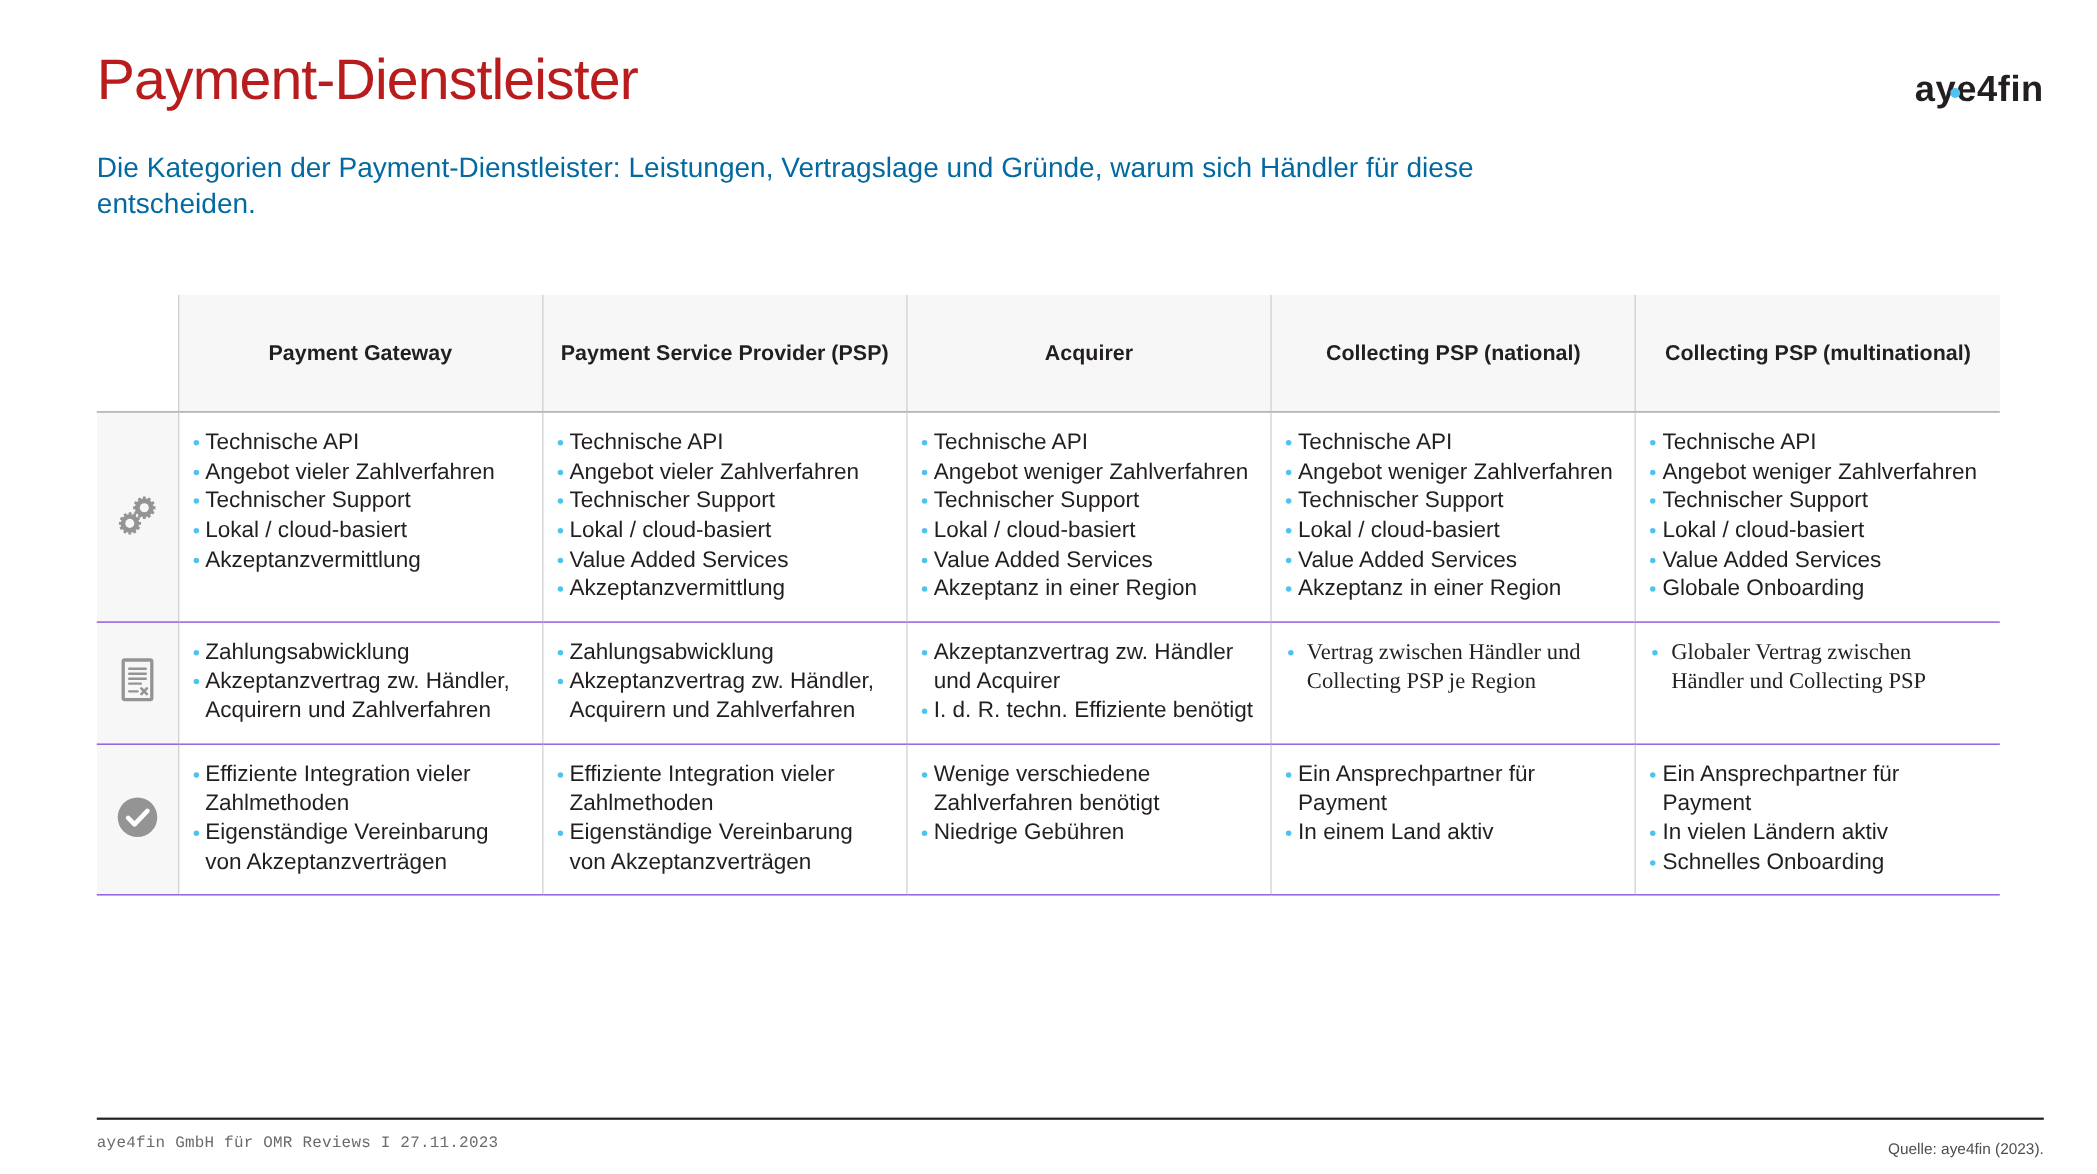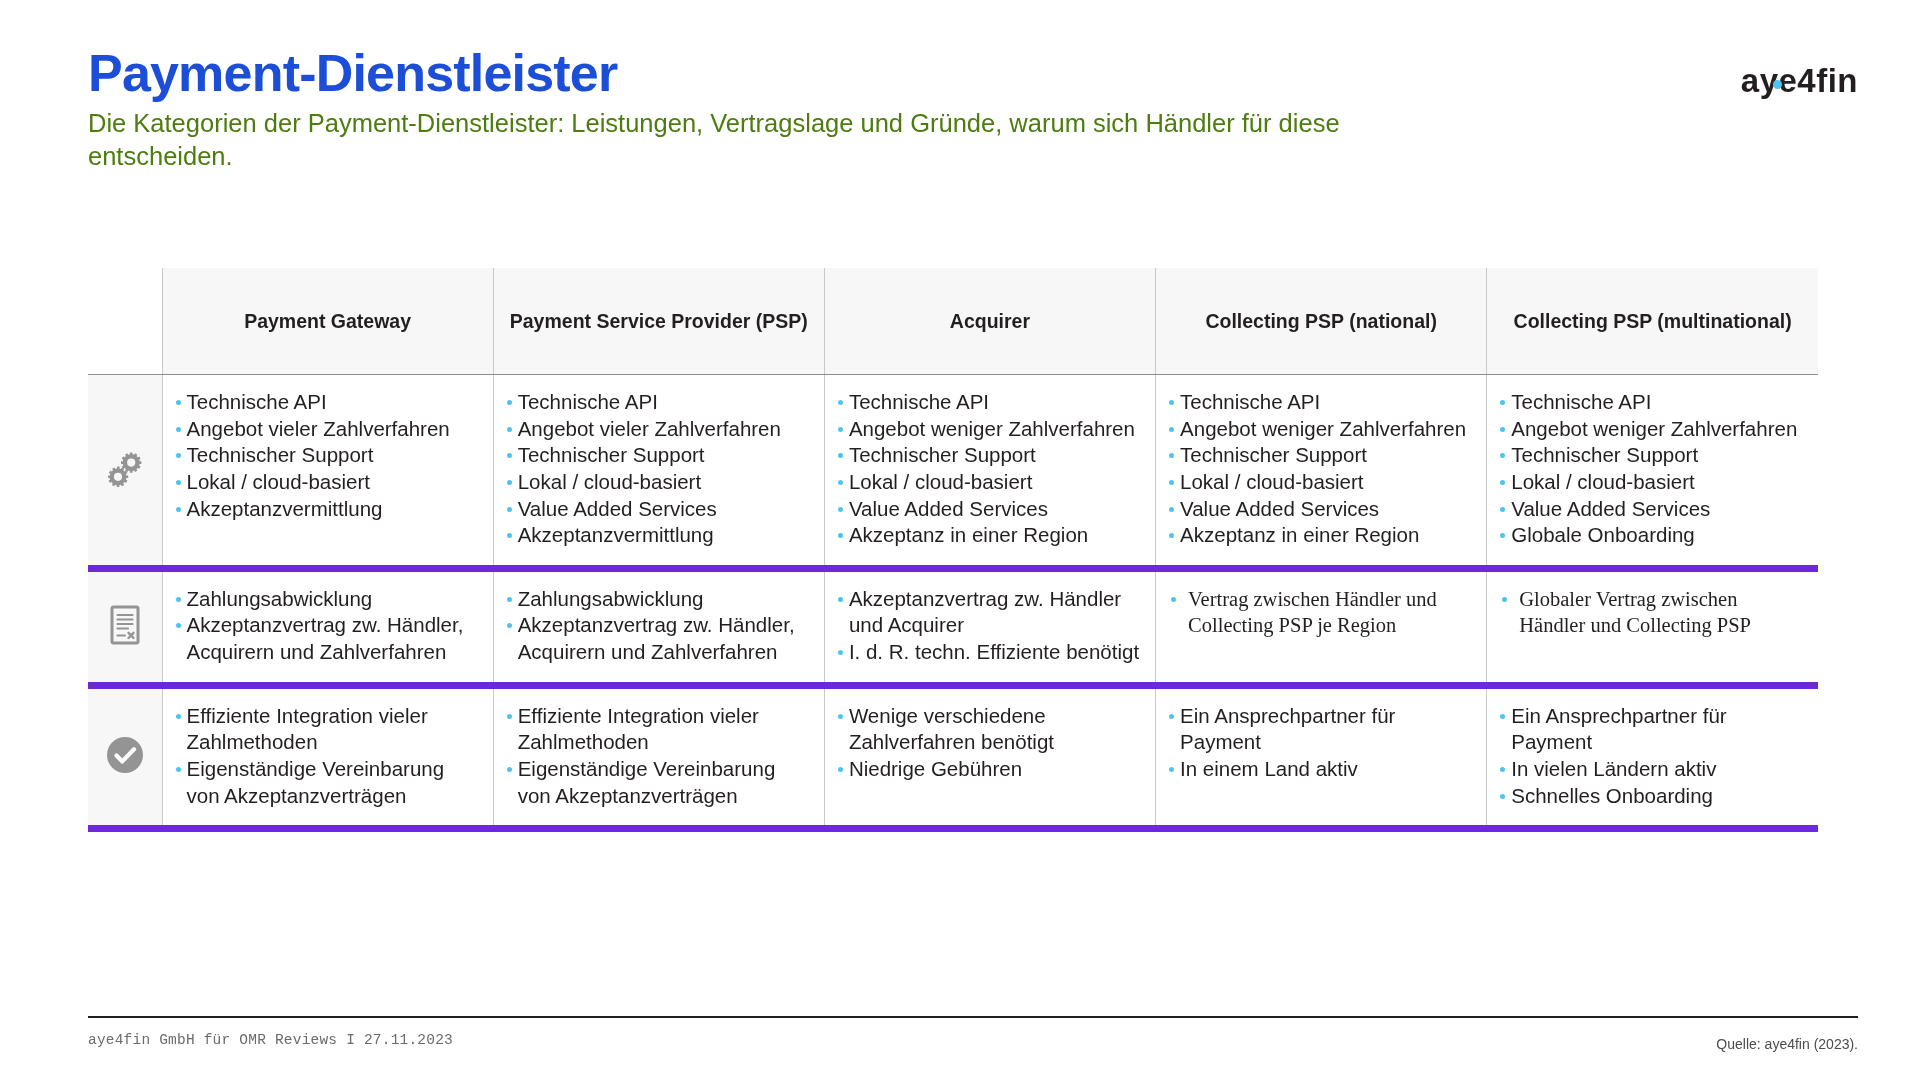--- a/index.html
+++ b/index.html
@@ -25,31 +25,31 @@
   
   .header {
     position: absolute;
     top: 46px;
     left: 88px;
     right: 48px;
     height: 160px;
   }
   .title {
     font-size: 52px;
-    font-weight: 700;
+    font-weight: 400;
     letter-spacing: -0.8px;
-    color: #1d4ed8;
+    color: #b91c1c;
     margin: 0;
     line-height: 1.05;
   }
   .subtitle {
-    margin: 6px 0 0 0;
+    margin: 36px 0 0 0;
     font-size: 25.5px;
     line-height: 1.3;
-    color: #4d7c0f;
+    color: #0369a1;
     max-width: 1400px;
     font-weight: 400;
   }
 
   .logo {
     position: absolute;
     top: 62px;
     right: 48px;
     font-size: 33px;
     font-weight: 700;
@@ -98,21 +98,21 @@
     vertical-align: middle;
     line-height: 1.25;
   }
   thead th.corner {
     background: #ffffff;
     border-left: none;
     border-bottom: 1px solid #8c8c8c;
   }
 
   tbody td {
-    border-bottom: 7px solid #6d28d9;
+    border-bottom: 1px solid #6d28d9;
     border-left: 1px solid #c9c9c9;
     vertical-align: top;
     padding: 14px 12px 16px 12px;
     background: #ffffff;
   }
   tbody td.iconcell {
     background: #f7f7f7;
     border-left: none;
     text-align: center;
     vertical-align: middle;

